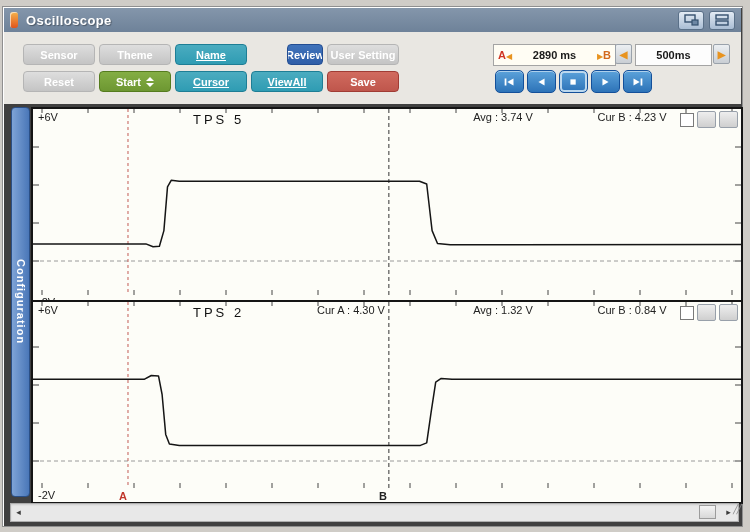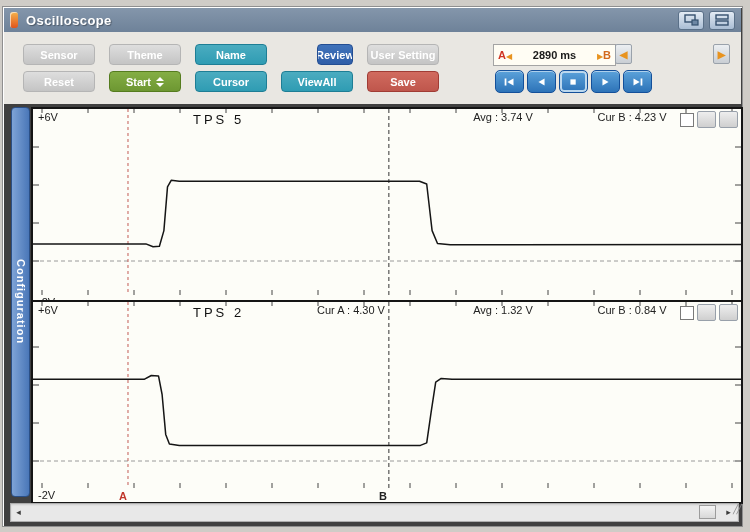--- a/index.html
+++ b/index.html
@@ -13,25 +13,25 @@
             display:flex;align-items:center;padding:0 6px;gap:8px;border-bottom:1px solid #5d7089;}
   .app-icon{width:8px;height:16px;border-radius:3px;background:linear-gradient(#f6b34b,#e0541c);
             box-shadow:inset 1px 1px 0 rgba(255,255,255,.6);}
   .title{color:#fff;font-weight:bold;font-size:13px;letter-spacing:.4px;text-shadow:1px 1px 1px rgba(0,0,0,.35);}
   .win-btns{margin-left:auto;display:flex;gap:5px;}
   .win-btn{width:24px;height:17px;background:linear-gradient(#e3ebf4,#a9bdd4);border:1px solid #5a7088;
            border-radius:3px;display:flex;align-items:center;justify-content:center;}
   
   .toolbar{position:absolute;left:1px;top:25px;right:1px;height:72px;background:#e9e7e2;}
   .btn-grid{position:absolute;left:19px;top:12px;display:grid;grid-template-columns:repeat(5,72px);
-            grid-auto-rows:21px;gap:6px 14px;}
+            grid-auto-rows:21px;gap:6px 4px;}
   .tbtn{border-radius:4px;color:#fff;font-weight:bold;font-size:11px;display:flex;align-items:center;
         justify-content:center;gap:5px;border:1px solid #b5b5b5;cursor:default;white-space:nowrap;overflow:hidden;}
   .tbtn.gray{background:linear-gradient(#dedede,var(--gray-btn,#c4c4c4));}
-  .tbtn.teal{background:linear-gradient(#4bacc0,var(--teal,#2f9cb3));border-color:#1e7e95;}
+  .tbtn.teal{background:linear-gradient(#4bacc0,var(--teal,#2f9cb3));border-color:#1e7e95;text-decoration:underline;}
   .tbtn.blue{background:linear-gradient(#3f72ba,var(--blue,#2f5ea8));border-color:#234d92;margin-left:36px;}
   .tbtn.green{background:linear-gradient(#84ae44,var(--green,#6d9732));border-color:#557c1f;}
   .tbtn.red{background:linear-gradient(#d16b5f,var(--red,#bf564c));border-color:#a03c35;}
   .spin{display:inline-flex;flex-direction:column;gap:2px;}
   .spin i{display:block;width:0;height:0;border-left:4px solid transparent;border-right:4px solid transparent;}
   .spin .up{border-bottom:4px solid #fff;}
   .spin .dn{border-top:4px solid #fff;}
   .ab-box{position:absolute;left:489px;top:12px;width:113px;height:20px;background:#fffdf4;
           border:1px solid #a4a4a4;display:flex;align-items:center;justify-content:space-between;
           padding:0 4px;font-size:11px;font-weight:bold;}
@@ -130,20 +130,21 @@
         <button class="tbtn teal">ViewAll</button>
         <button class="tbtn red">Save</button>
       </div>
 
       <div class="ab-box">
         <span><span class="ab-a">A</span><span class="ab-arrow">◀</span></span>
         <span class="ab-val">2890 ms</span>
         <span><span class="ab-arrow">▶</span><span class="ab-b">B</span></span>
       </div>
       <button class="tb-arrow tb-left">◀</button>
+      <div class="tb-box">500ms</div>
       <button class="tb-arrow tb-right">▶</button>
 
       <div class="playback">
         <button class="pb" title="skip-to-start">
           <svg width="17" height="14" viewBox="0 0 17 14">
             <rect x="3" y="3" width="2" height="8" fill="#fff"></rect>
               <polygon points="13,3 6,7 13,11" fill="#fff"></polygon>
           </svg>
         </button>
         <button class="pb" title="step-back">

